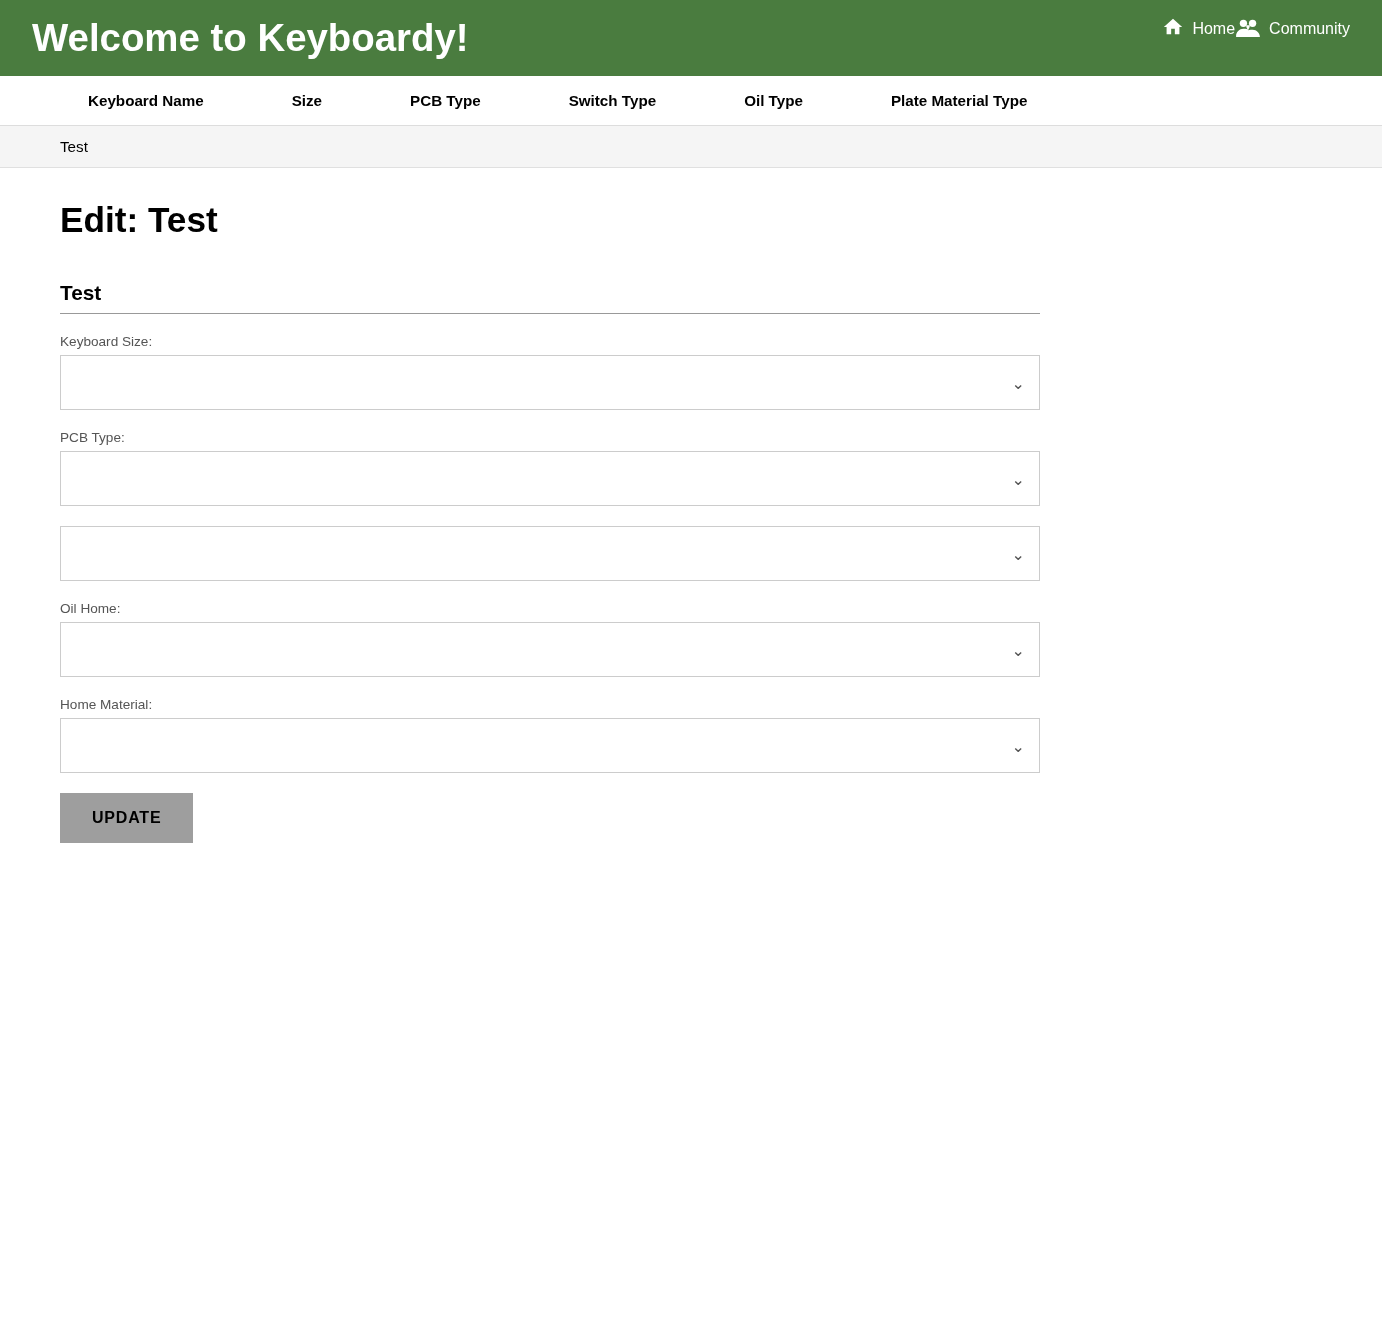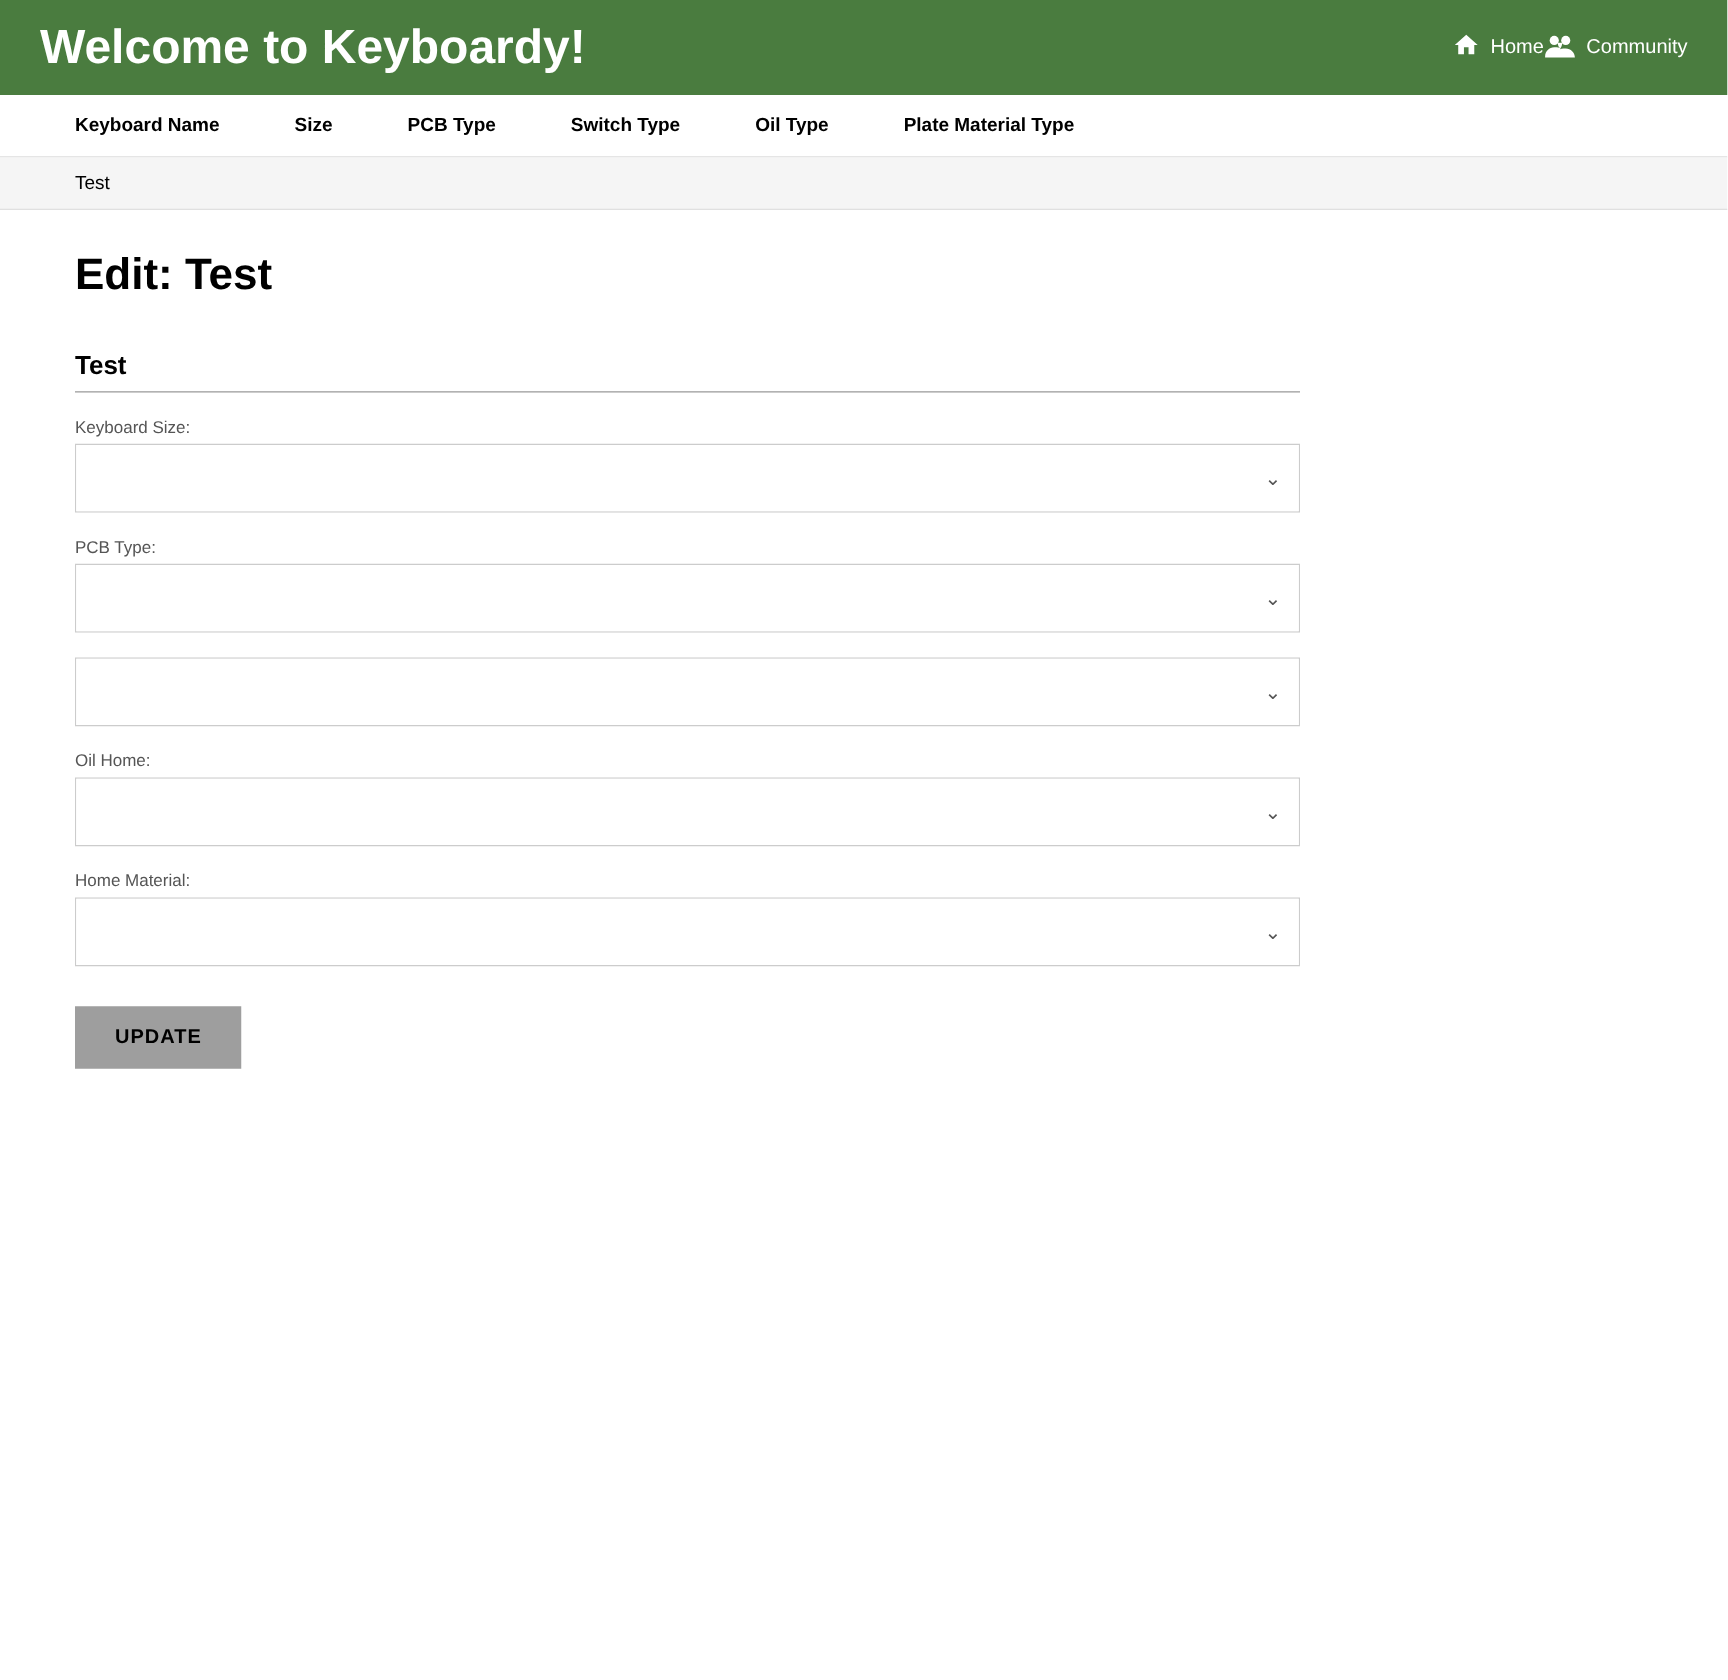--- a/index.html
+++ b/index.html
@@ -12,21 +12,21 @@
       font-family: Arial, sans-serif;
       background: #fff;
       color: #000;
     }
 
     
     .header {
       background-color: #4a7c3f;
       padding: 16px 32px;
       display: flex;
-      align-items: center;
+      align-items: flex-start;
       justify-content: space-between;
     }
 
     .header-title {
       color: #fff;
       font-size: 2.4rem;
       font-weight: bold;
     }
 
     .header-nav {
@@ -50,20 +50,21 @@
       padding: 16px 60px;
       border-bottom: 1px solid #ddd;
       gap: 60px;
       background: #fff;
     }
 
     .table-header-cell {
       font-weight: bold;
       font-size: 0.95rem;
       white-space: nowrap;
+      margin-left: 28px;
     }
 
     
     .table-row {
       display: flex;
       padding: 12px 60px;
       background: #f5f5f5;
       border-bottom: 1px solid #e0e0e0;
     }
 
@@ -136,21 +137,20 @@
 
     .update-button {
       background: #9e9e9e;
       color: #000;
       border: none;
       padding: 16px 32px;
       font-size: 1rem;
       font-weight: bold;
       letter-spacing: 0.05em;
       cursor: pointer;
-      margin-top: 12px;
       text-transform: uppercase;
     }
 
     
     .home-icon svg {
       width: 22px;
       height: 22px;
       fill: #fff;
     }
 

